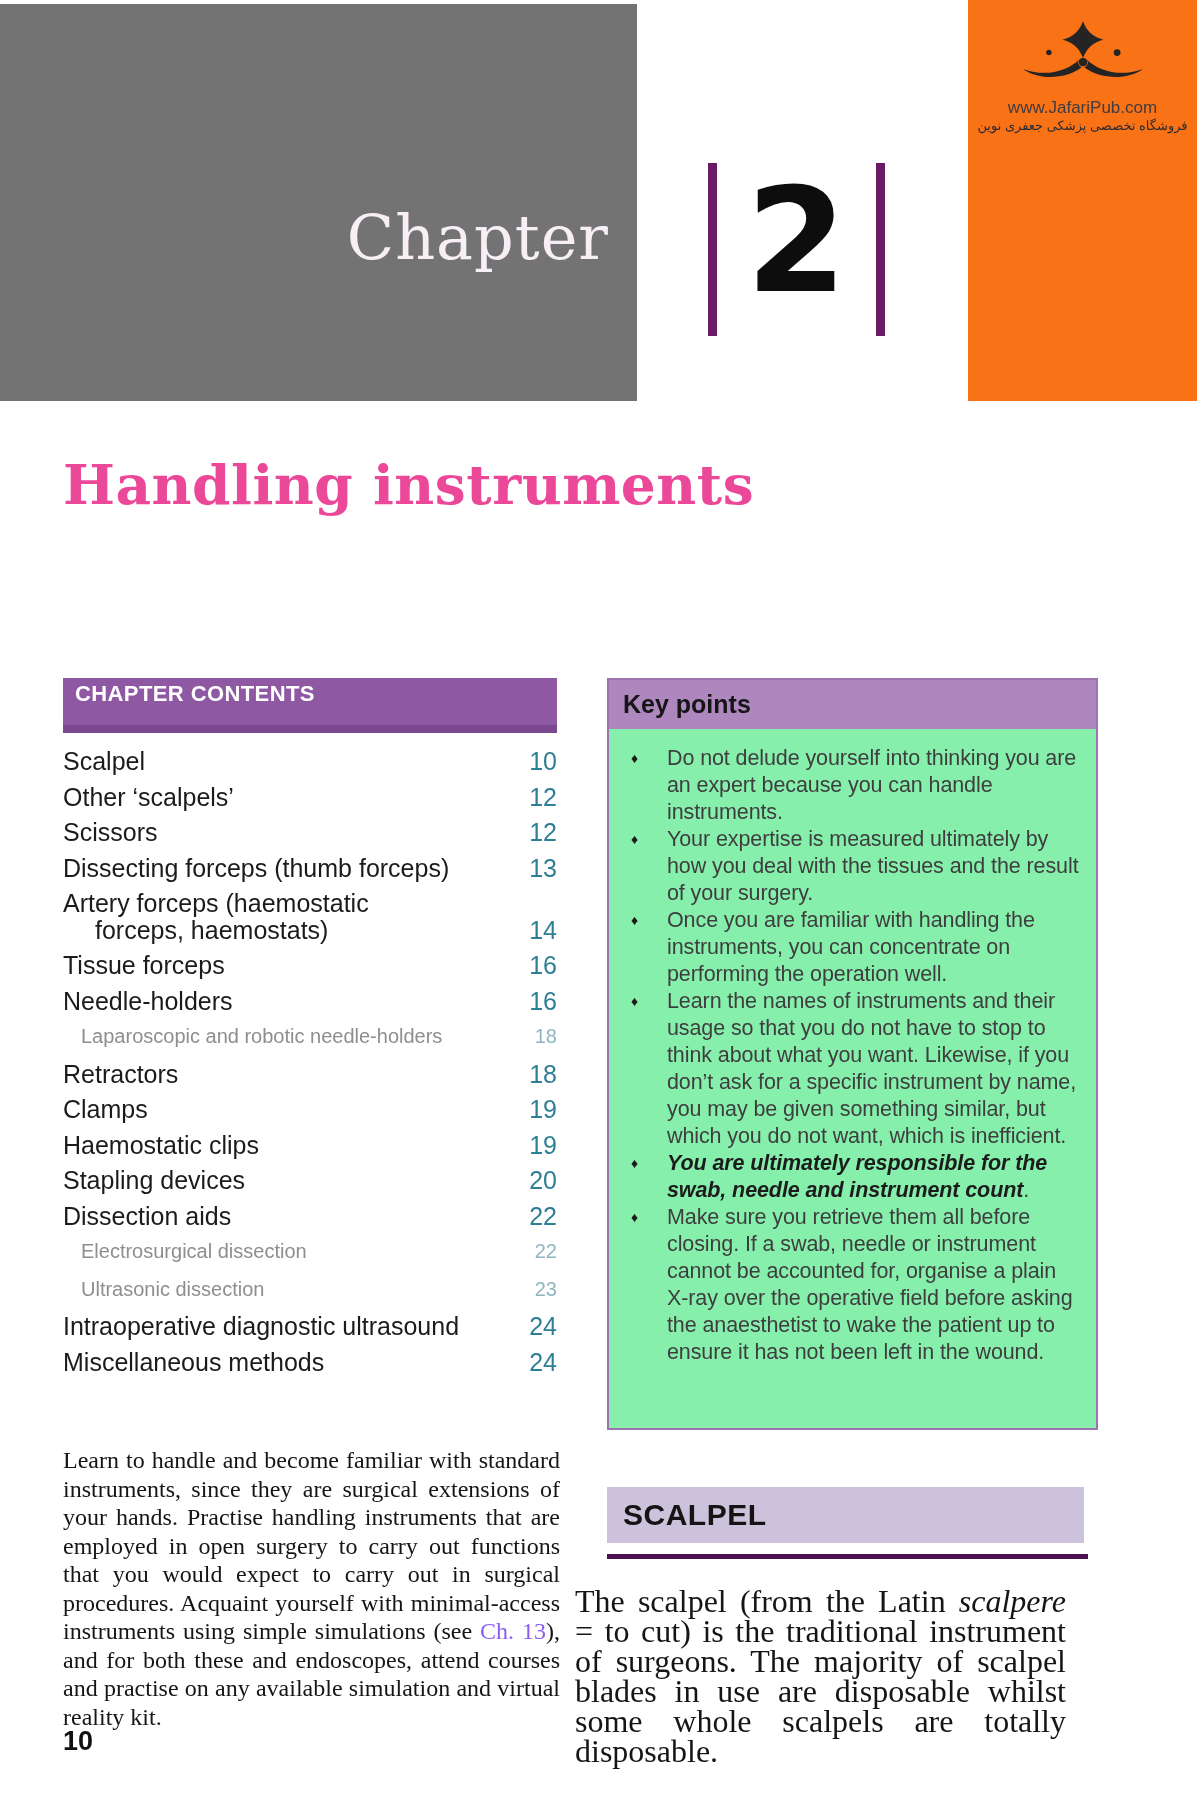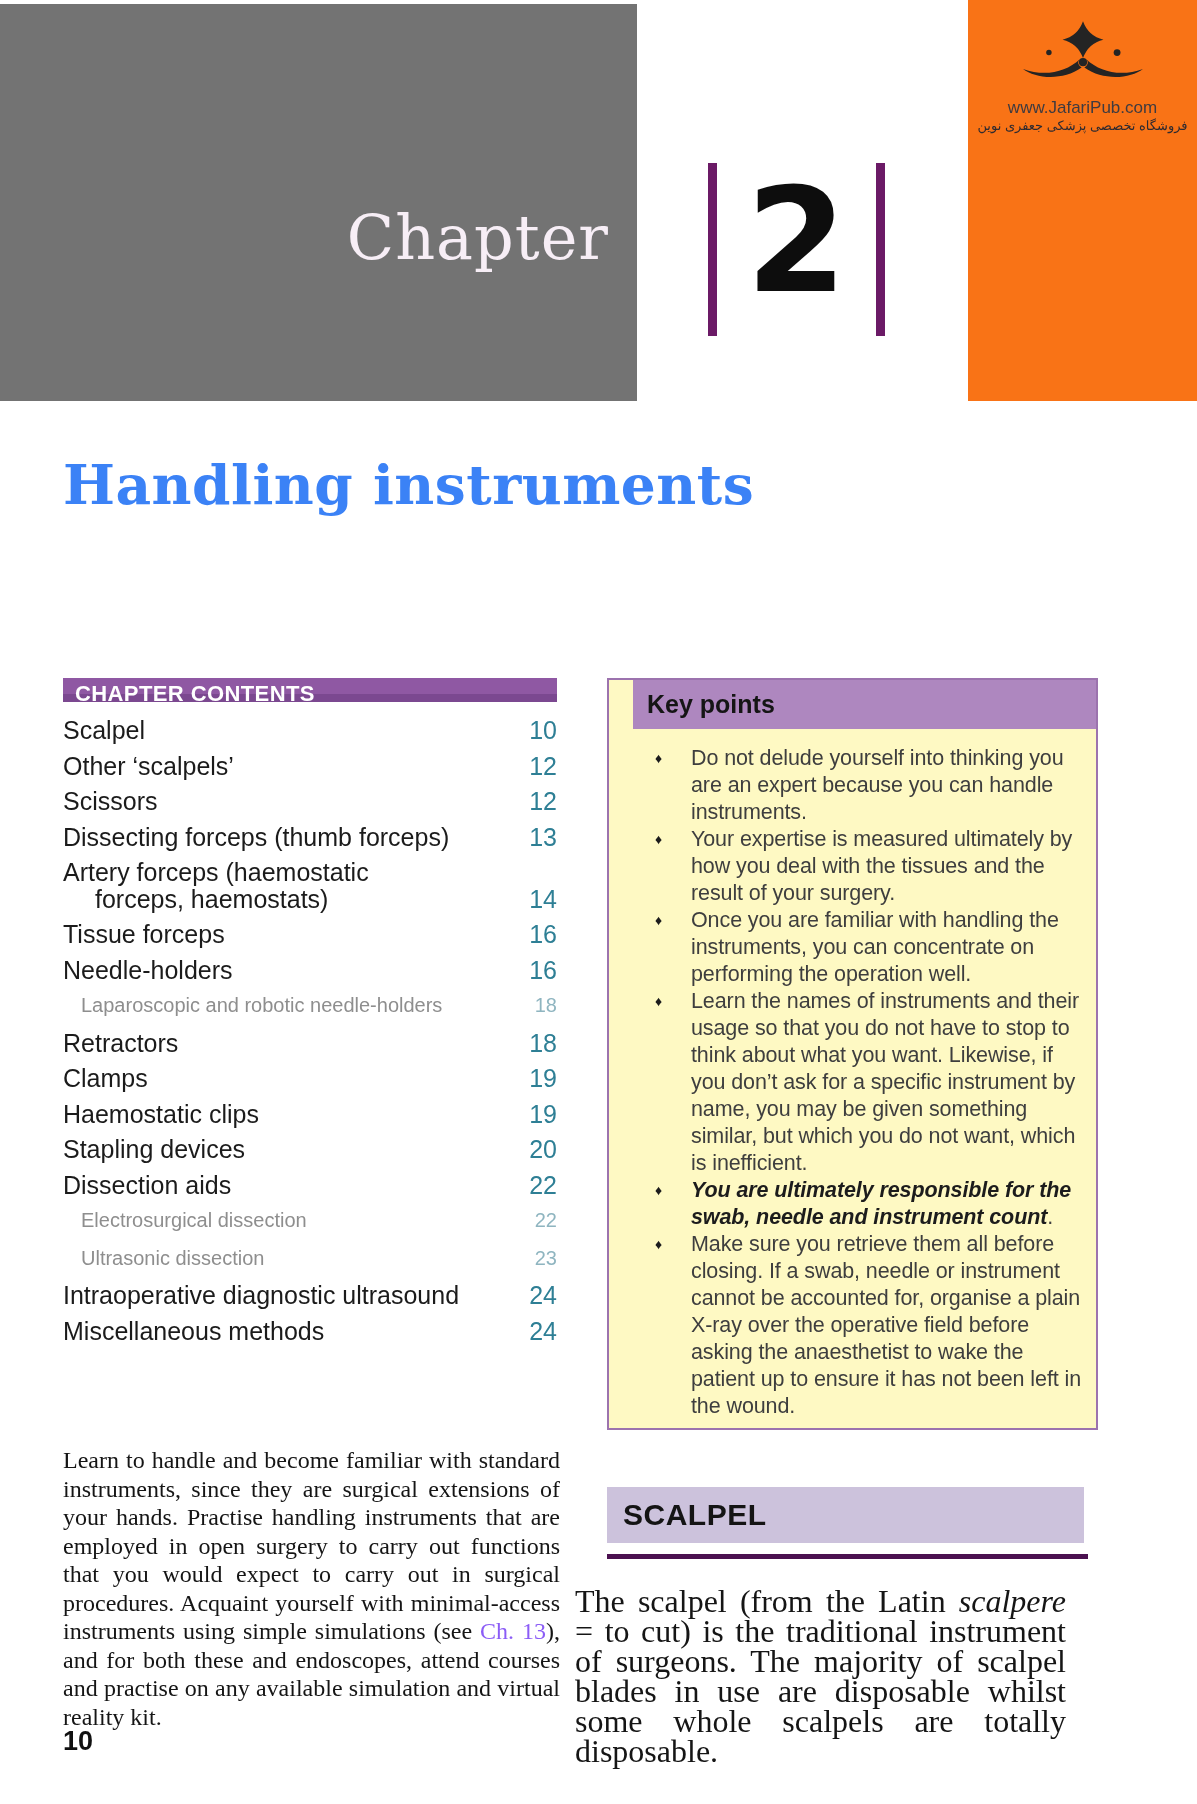--- a/index.html
+++ b/index.html
@@ -19,40 +19,40 @@
 
   
   .brand { position:absolute; left:968px; top:0; width:229px; height:401px; background:#f97316;
            text-align:center; }
   .brand svg { display:block; margin:16px auto 0 auto; }
   .brand-url { font-size:17px; color:#3f3b40; margin-top:2px; }
   .brand-tagline { font-size:13px; color:#2e2a30; direction:rtl; }
 
   
   .page-title { position:absolute; left:63px; top:452px; font-family:"DejaVu Serif", serif;
-                font-weight:700; font-size:55px; color:#3b82f6; letter-spacing:0.5px; }
+                font-weight:700; font-size:55px; color:#ec4899; letter-spacing:0.5px; }
 
   
   .contents { position:absolute; left:63px; top:678px; width:494px; }
-  .contents-bar { background:#8F58A3; border-bottom:8px solid #7B4890; height:24px;
+  .contents-bar { background:#8F58A3; border-bottom:8px solid #7B4890; height:55px;
                   color:#ffffff; font-weight:bold; font-size:22px; letter-spacing:0.4px;
                   line-height:31px; padding-left:12px; }
   .toc { margin-top:15px; }
   .toc-row { display:flex; justify-content:space-between; align-items:flex-end;
              margin-bottom:9px; font-size:25px; line-height:26.5px; color:#1b1b1b; }
   .toc-label { white-space:nowrap; }
   .toc-label.two { white-space:normal; }
   .indent2 { padding-left:32px; }
   .toc-page { color:#2E7F95; }
   .toc-row.sub { font-size:20px; color:#8E8E8E; padding-left:18px; margin-bottom:11px; }
   .toc-row.sub .toc-page { color:#8FB5C0; }
 
   
   .keypoints { position:absolute; left:607px; top:678px; width:491px; height:752px;
-               border:2px solid #9C73AE; background:#fef9c3; overflow:hidden;padding-left:24px; }
+               border:2px solid #9C73AE; background:#86efac; overflow:hidden; }
   .kp-band { background:#AE87BF; height:49px; color:#151515; font-weight:bold;
              font-size:25px; line-height:49px; padding-left:14px; }
   .kp-list { list-style:none; padding:16px 14px 0 18px; }
   .kp { display:flex; font-size:21.5px; line-height:27px; color:#3E3E3E; letter-spacing:-0.1px; }
   .kp-bullet { flex:0 0 40px; font-size:14px; line-height:27px; color:#1c1c1c; padding-left:4px; }
   .kp-text { flex:1; }
   .kp.em .kp-text { font-weight:bold; font-style:italic; color:#1c1c1c; }
   .kp.em .kp-suffix { font-weight:normal; font-style:normal; color:#3E3E3E; }
 
   

